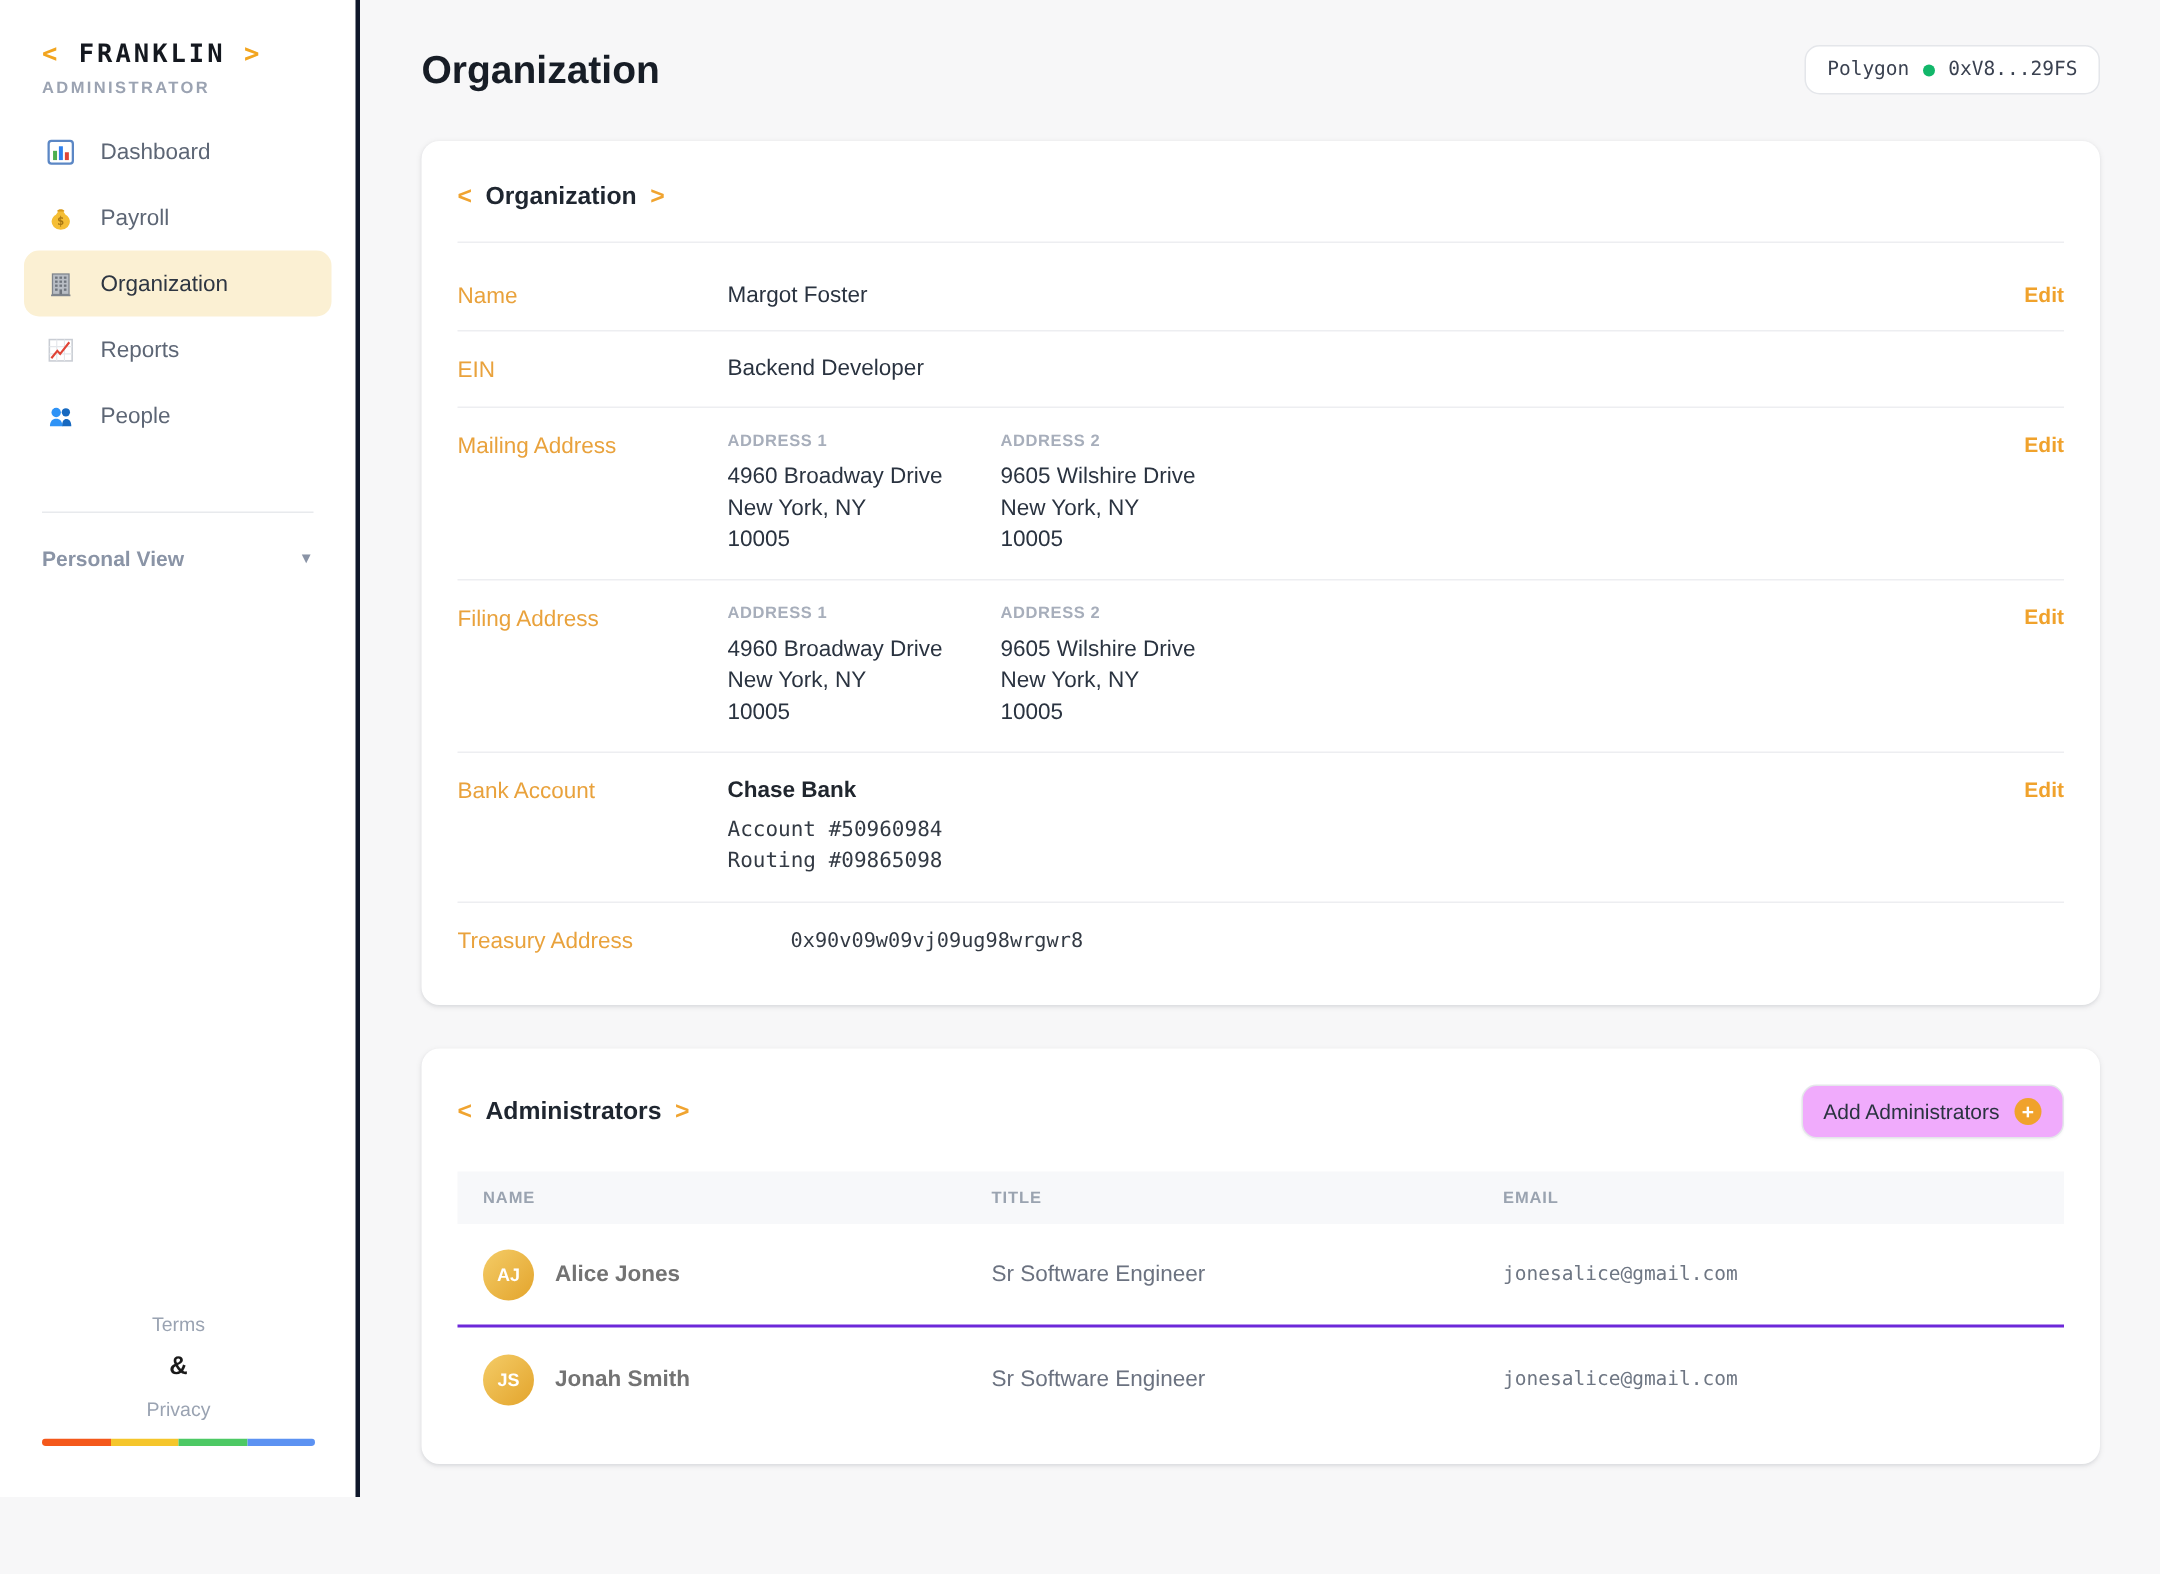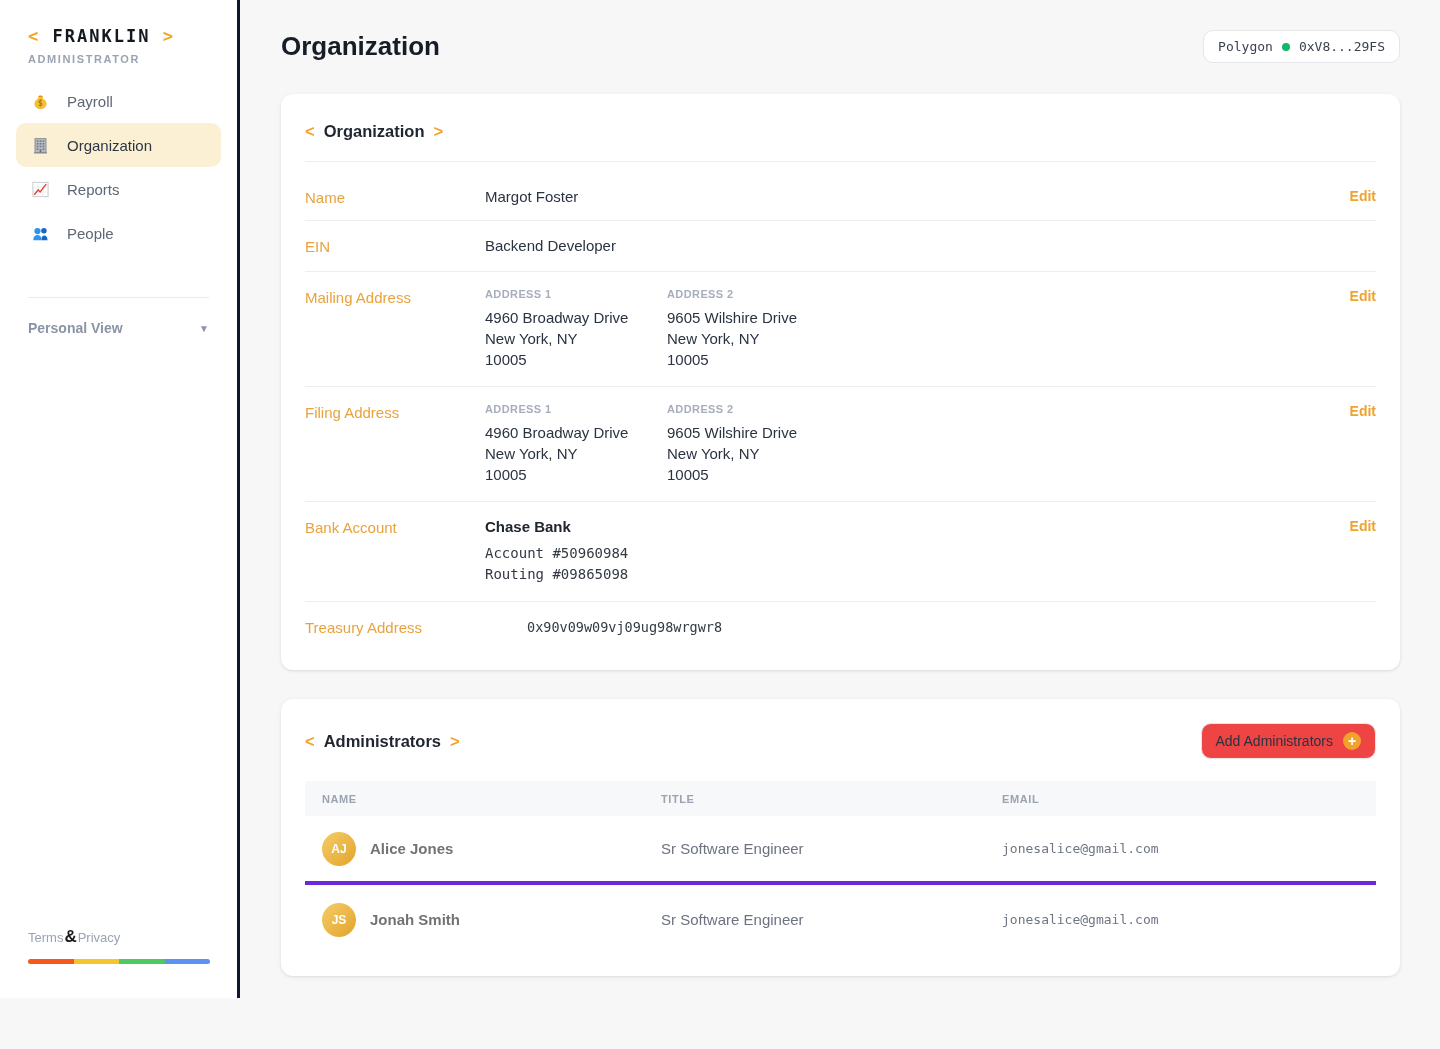--- a/index.html
+++ b/index.html
@@ -33,21 +33,21 @@
   }
   .nav-item.active { background:#FBF0D3; color:#2E3642; }
   .nav-icon { width:20px; height:20px; display:flex; align-items:center; justify-content:center; flex-shrink:0; }
   .sidebar-divider { margin:42px 28px 0 28px; border-top:1px solid #E8EAED; }
   .personal-view {
     margin:22px 28px 0 28px; display:flex; justify-content:space-between;
     align-items:center; color:#8A94A6; font-weight:bold; font-size:14px; cursor:pointer;
   }
   .pv-chevron { font-size:10px; color:#8A94A6; }
   .sidebar-footer { position:absolute; left:28px; bottom:34px; }
-  .terms-line { font-size:13px; color:#9AA3B2; display:flex; align-items:center; gap:1px; }
+  .terms-line { font-size:13px; color:#9AA3B2; display:flex; align-items:center; gap:11px;flex-direction:column; }
   .terms-line .amp { font-size:17px; font-weight:bold; color:#1A1A1A; }
   .terms-link { cursor:pointer; }
   .rainbow { display:flex; width:182px; height:5px; border-radius:3px; overflow:hidden; margin-top:12px; }
   .rainbow span { flex:1; height:100%; }
   
   .main { position:absolute; left:240px; top:0; width:1200px; padding:30px 40px 0 41px; }
   .main-header { display:flex; justify-content:space-between; align-items:center; }
   .page-title { font-size:26px; font-weight:800; color:#171D26; }
   .wallet-badge {
     display:flex; align-items:center; gap:9px; background:#FFFFFF;
@@ -73,37 +73,37 @@
   .addr-col { width:182px; }
   .addr-heading { font-size:11px; font-weight:bold; color:#A7AEBB; letter-spacing:.4px; margin-bottom:7px; }
   .addr-line { font-size:15px; color:#2A3340; line-height:21px; }
   .bank-name { font-size:15px; font-weight:bold; color:#20262E; margin-bottom:8px; }
   .mono-line { font-family:"DejaVu Sans Mono", monospace; font-size:14px; color:#333A44; line-height:21px; }
   .mono-value { font-family:"DejaVu Sans Mono", monospace; font-size:13.5px; color:#333A44; padding-top:1px;margin-left:42px; }
   
   .card.admins { margin-top:29px; padding:20px 24px 22px 24px; }
   .admins-header { display:flex; justify-content:space-between; align-items:center; padding:4px 0 22px 0; }
   .add-btn {
-    display:flex; align-items:center; gap:10px; background:#ef4444;
+    display:flex; align-items:center; gap:10px; background:#f0abfc;
     border:1px solid #E4E6EA; border-radius:10px; padding:8px 14px;
     font-size:14px; color:#2A3340; box-shadow:0 1px 2px rgba(0,0,0,.04); cursor:pointer;
   }
   .plus-circle {
     width:18px; height:18px; border-radius:50%; background:#F0A22C; color:#FFFFFF;
     display:flex; align-items:center; justify-content:center; font-size:14px; font-weight:bold; line-height:1;
   }
   .admin-table-header {
     display:grid; grid-template-columns:356px 341px 1fr; align-items:center;
     background:#F7F8FA; height:35px; font-size:11px; font-weight:bold;
     color:#9AA3B0; letter-spacing:.6px;
   }
   .admin-table-header .cell-pad { padding-left:17px; }
   .admin-row {
     display:grid; grid-template-columns:356px 341px 1fr; align-items:center;
-    height:69px; border-bottom:4px solid #6d28d9;
+    height:69px; border-bottom:2px solid #6d28d9;
   }
   .admin-row:last-child { border-bottom:none; }
   .name-cell { display:flex; align-items:center; gap:14px; padding-left:17px; }
   .avatar {
     width:34px; height:34px; border-radius:50%;
     background:linear-gradient(135deg,#F4CC67,#E3A42C);
     color:#FFFFFF; font-size:12px; font-weight:bold;
     display:flex; align-items:center; justify-content:center;
   }
   .admin-name { font-size:15px; font-weight:bold; color:#737373; }
@@ -117,20 +117,31 @@
 
   <aside class="sidebar">
     <div class="logo-line">
       <span class="logo-bracket">&lt;</span>
       <span>FRANKLIN</span>
       <span class="logo-bracket">&gt;</span>
     </div>
     <div class="logo-sub">ADMINISTRATOR</div>
 
     <nav class="nav">
+      <div class="nav-item">
+        <span class="nav-icon">
+          <svg width="19" height="19" viewBox="0 0 20 20">
+            <rect x="1.5" y="2" width="17" height="16" rx="2" fill="#fff" stroke="#5B87C5" stroke-width="1.6"></rect>
+            <rect x="4.6" y="9" width="2.8" height="6.5" fill="#4CAF50"></rect>
+            <rect x="8.7" y="5.8" width="2.8" height="9.7" fill="#2F80ED"></rect>
+            <rect x="12.9" y="10" width="2.8" height="5.5" fill="#E04537"></rect>
+          </svg>
+        </span>
+        <span>Dashboard</span>
+      </div>
       <div class="nav-item">
         <span class="nav-icon">
           <svg width="19" height="19" viewBox="0 0 20 20">
             <path d="M7.4 4.9 C8.2 3.2 11.8 3.2 12.6 4.9 L11.5 6 L8.5 6 Z" fill="#D99A1B"></path>
             <path d="M8.2 5.2 L11.8 5.2 L13.4 7.6 A6.4 5.7 0 1 1 6.6 7.6 Z" fill="#F5BE35"></path>
             <text x="10" y="14.8" font-size="8.5" font-weight="bold" fill="#A97812" text-anchor="middle" font-family="DejaVu Sans Mono, monospace">$</text>
           </svg>
         </span>
         <span>Payroll</span>
       </div>

